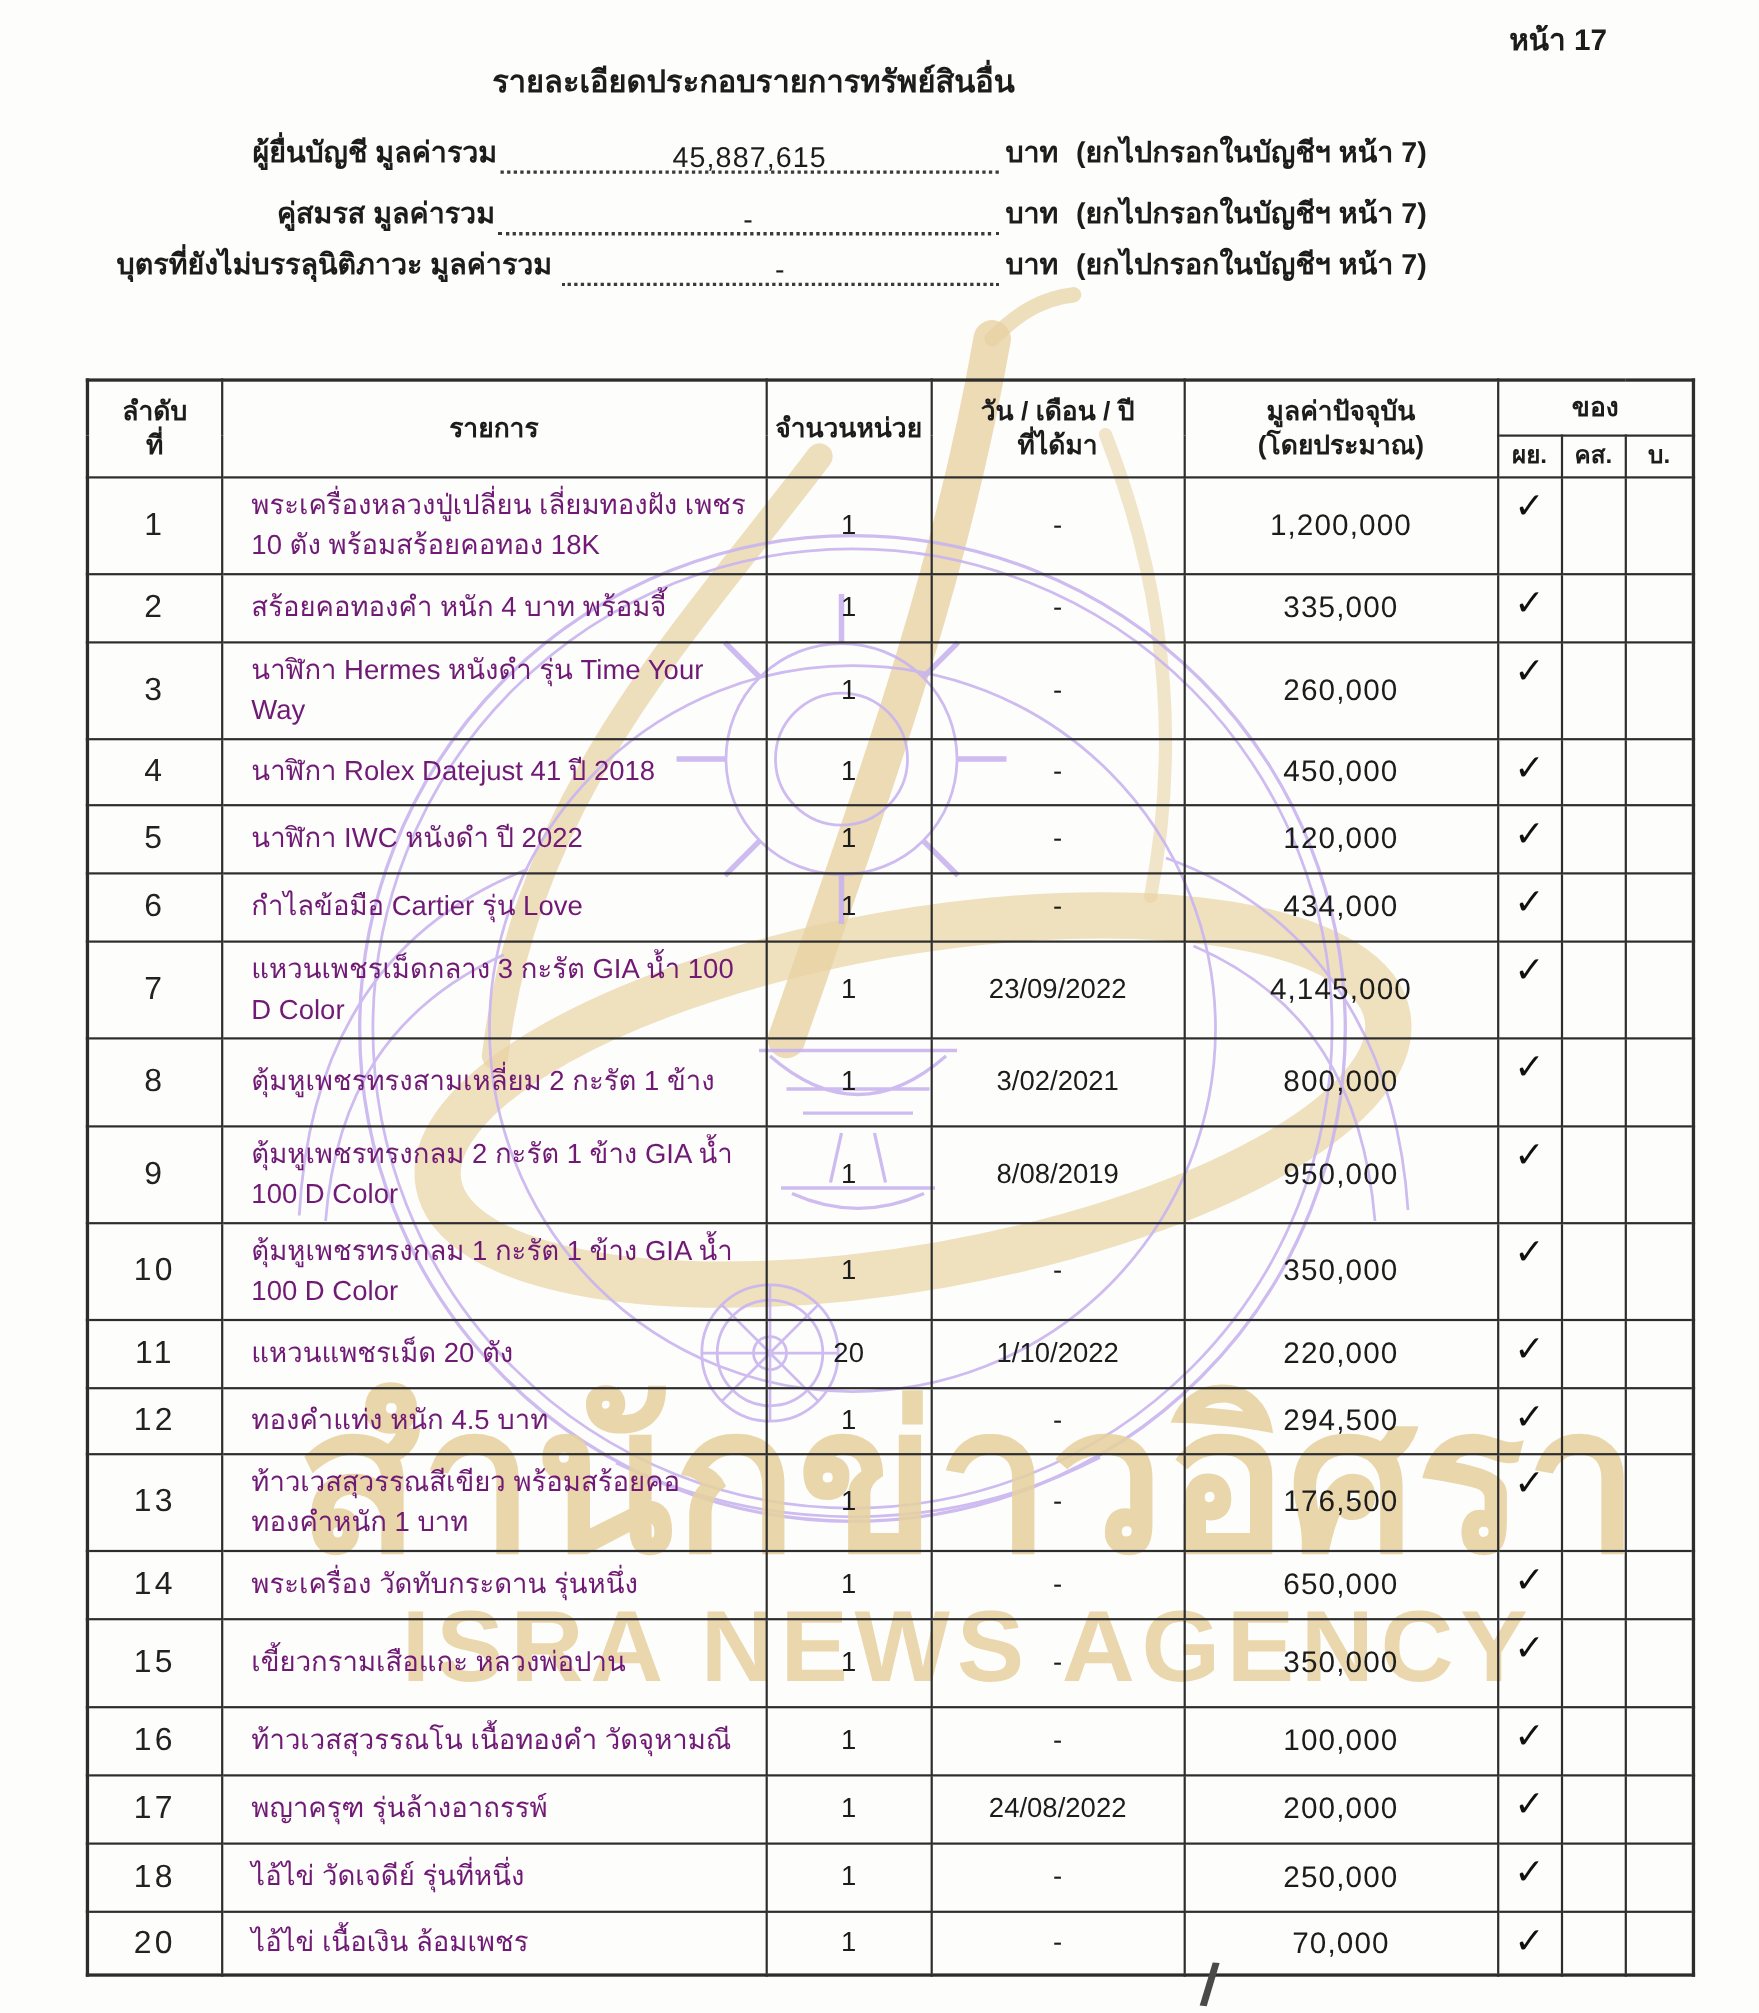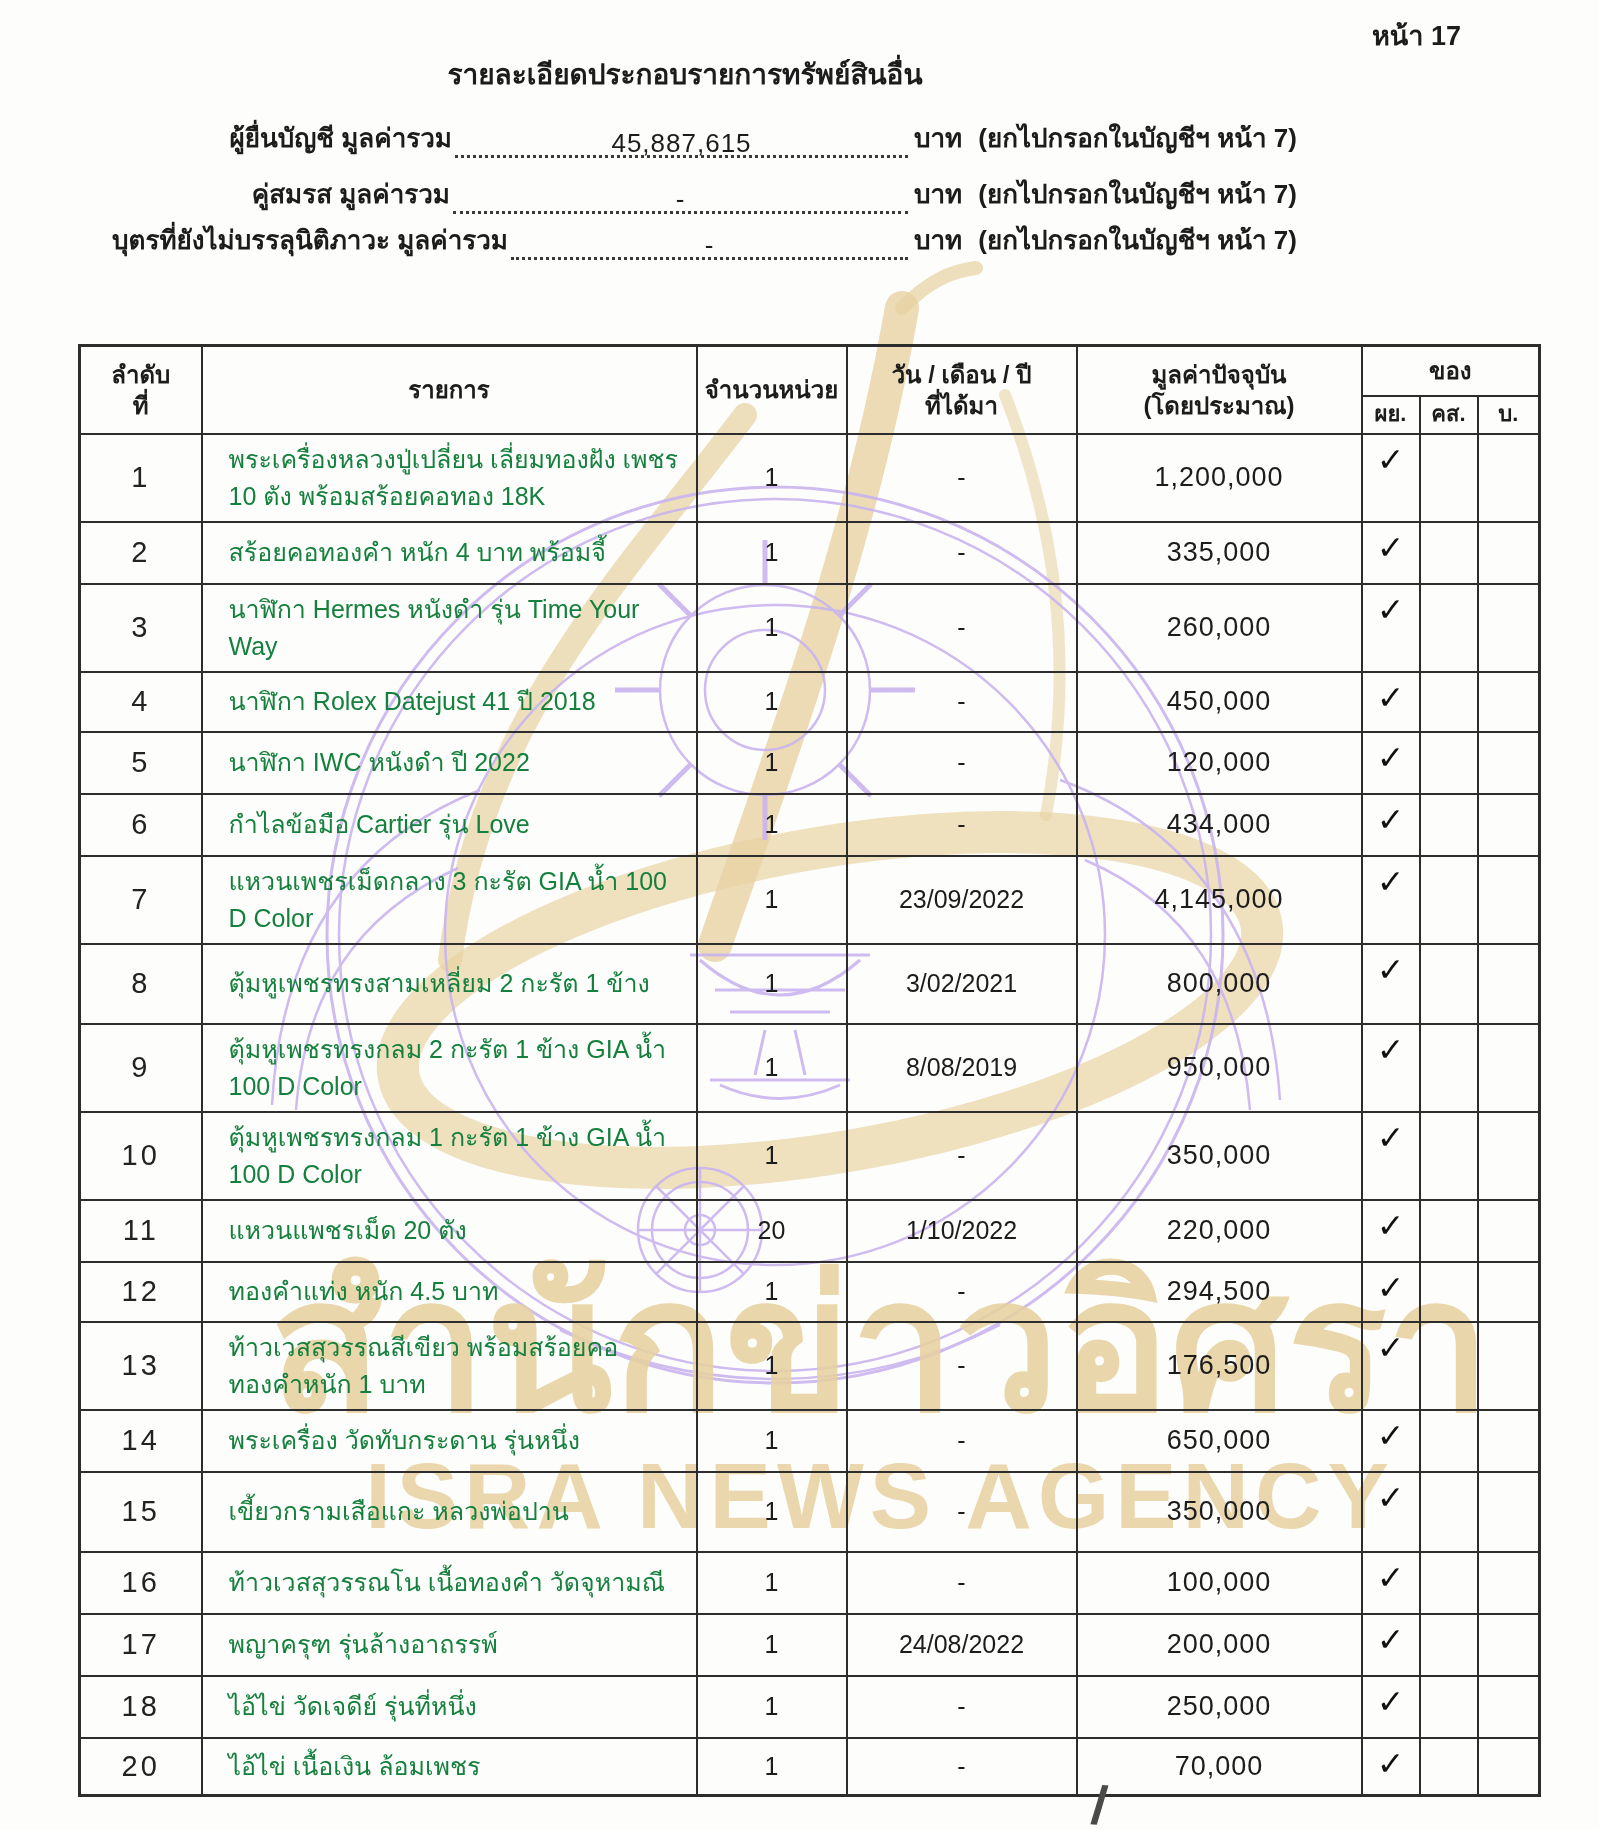--- a/index.html
+++ b/index.html
@@ -21,21 +21,21 @@
   .sl-baht{margin-left:6px;white-space:nowrap;}
   .sl-note{margin-left:16px;white-space:nowrap;}
 
   table.asset-table{position:absolute;left:78px;top:344px;width:1460px;
         border-collapse:collapse;table-layout:fixed;background:transparent;}
   .asset-table th,.asset-table td{border:2px solid #2d2d2d;padding:0;}
   .asset-table{border:3px solid #2d2d2d;}
   .asset-table thead th{font-size:24px;font-weight:bold;text-align:center;
         vertical-align:middle;line-height:1.3;}
   .td-no{text-align:center;font-size:29px;letter-spacing:3px;color:#222;vertical-align:middle;}
-  .td-item{font-size:25px;vertical-align:middle;color:#15803d;}
+  .td-item{font-size:25px;vertical-align:middle;color:#701a75;}
   .td-item .inner{padding:2px 10px 2px 26px;line-height:1.45;overflow:hidden;}
   .td-qty{text-align:center;font-size:25px;vertical-align:middle;}
   .td-date{text-align:center;font-size:25px;vertical-align:middle;}
   .td-val{text-align:center;font-size:27px;letter-spacing:1px;vertical-align:middle;}
   .td-chk{text-align:center;vertical-align:top;}
   .td-chk.check{font-size:33px;font-weight:bold;padding-top:5px;color:#111;}
 
   .slash-mark{position:absolute;top:1774px;left:1092px;font-size:54px;color:#4a4a4a;
         transform:rotate(6deg);font-weight:bold;}
 </style>
@@ -102,21 +102,21 @@
     <div class="sumline" style="top:170px;">
       <div class="sl-label" style="width:350px;">คู่สมรส  มูลค่ารวม</div>
       <div class="sl-dot" style="width:455px;">
         <span class="sl-val">-</span>
       </div>
       <div class="sl-baht">บาท</div>
       <div class="sl-note">(ยกไปกรอกในบัญชีฯ หน้า 7)</div>
     </div>
 
     <div class="sumline" style="top:216px;">
-      <div class="sl-label" style="width:408px;">บุตรที่ยังไม่บรรลุนิติภาวะ  มูลค่ารวม</div>
+      <div class="sl-label" style="width:408px;text-align:center;">บุตรที่ยังไม่บรรลุนิติภาวะ  มูลค่ารวม</div>
       <div class="sl-dot" style="width:397px;">
         <span class="sl-val">-</span>
       </div>
       <div class="sl-baht">บาท</div>
       <div class="sl-note">(ยกไปกรอกในบัญชีฯ หน้า 7)</div>
     </div>
 
     <table class="asset-table">
       <colgroup>
         <col style="width:122px">

